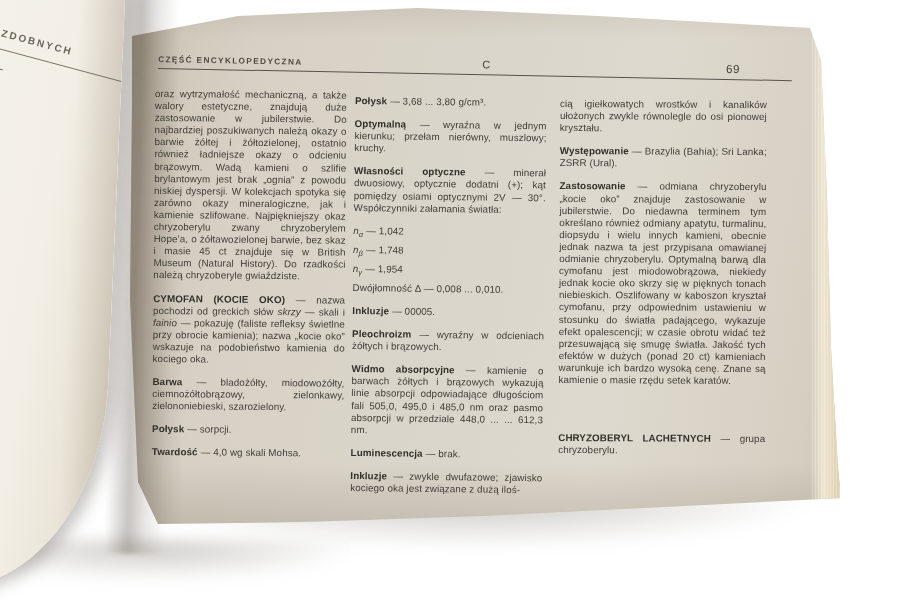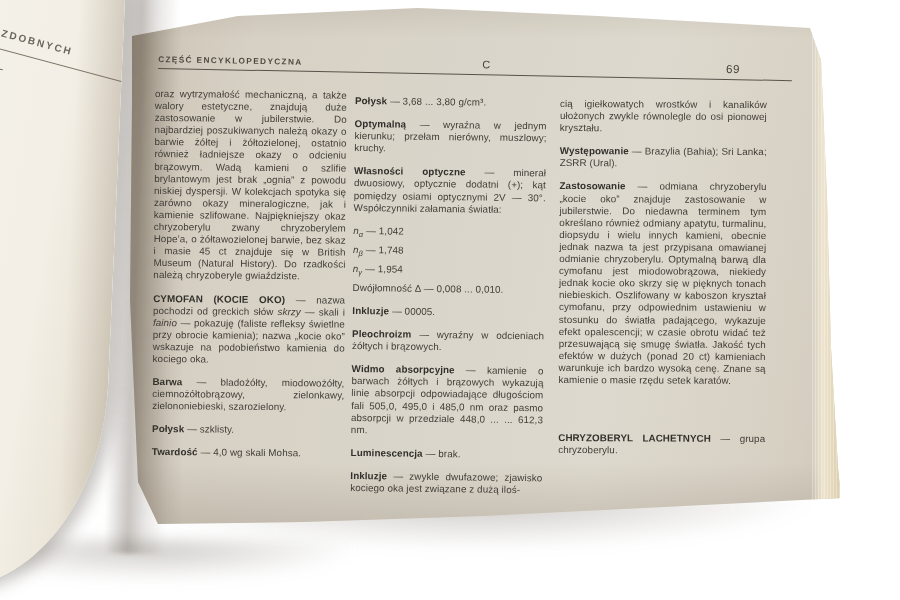--- a/index.html
+++ b/index.html
@@ -125,21 +125,21 @@
     <div class="page-header">
       <span class="rh-label">CZĘŚĆ ENCYKLOPEDYCZNA</span>
       <span class="rh-letter">C</span>
       <span class="rh-num">69</span>
     </div>
 
     <div class="col col-1">
         <p><span>oraz wytrzymałość mechaniczną, a także walory estetyczne, znajdują duże zastosowanie w jubilerstwie. Do najbardziej poszukiwanych należą okazy o barwie żółtej i żółtozielonej, ostatnio również ładniejsze okazy o odcieniu brązowym. Wadą kamieni o szlifie brylantowym jest brak „ognia” z powodu niskiej dyspersji. W kolekcjach spotyka się zarówno okazy mineralogiczne, jak i kamienie szlifowane. Najpiękniejszy okaz chryzoberylu zwany chryzoberylem Hope’a, o żółtawozielonej barwie, bez skaz i masie 45 ct znajduje się w British Museum (Natural History). Do rzadkości należą chryzoberyle gwiaździste.</span></p>
         <p class="entry"><b>CYMOFAN (KOCIE OKO)</b><span> — nazwa pochodzi od greckich słów </span><i>skrzy</i><span> — skali i </span><i>fainio</i><span> — pokazuję (faliste refleksy świetlne przy obrocie kamienia); nazwa „kocie oko” wskazuje na podobieństwo kamienia do kociego oka.</span></p>
         <p class="entry"><b>Barwa</b><span> — bladożółty, miodowożółty, ciemnożółtobrązowy, zielonkawy, zielononiebieski, szarozielony.</span></p>
-        <p class="entry"><b>Połysk</b><span> — szklisty.</span></p>
+        <p class="entry"><b>Połysk</b><span> — sorpcji.</span></p>
         <p class="entry"><b>Twardość</b><span> — 4,0 wg skali Mohsa.</span></p>
       </div>
     <div class="col col-2">
         <p><b>Połysk</b><span> — 3,68 ... 3,80 g/cm³.</span></p>
         <p class="entry"><b>Optymalną</b><span> — wyraźna w jednym kierunku; przełam nierówny, muszlowy; kruchy.</span></p>
         <p class="entry"><b>Własności optyczne</b><span> — minerał dwuosiowy, optycznie dodatni (+); kąt pomiędzy osiami optycznymi 2V — 30°. Współczynniki załamania światła:</span></p>
         <p class="line"><i>n</i><sub>α</sub><span> — 1,042</span></p>
         <p class="line"><i>n</i><sub>β</sub><span> — 1,748</span></p>
         <p class="line"><i>n</i><sub>γ</sub><span> — 1,954</span></p>
         <p><span>Dwójłomność Δ — 0,008 ... 0,010.</span></p>

